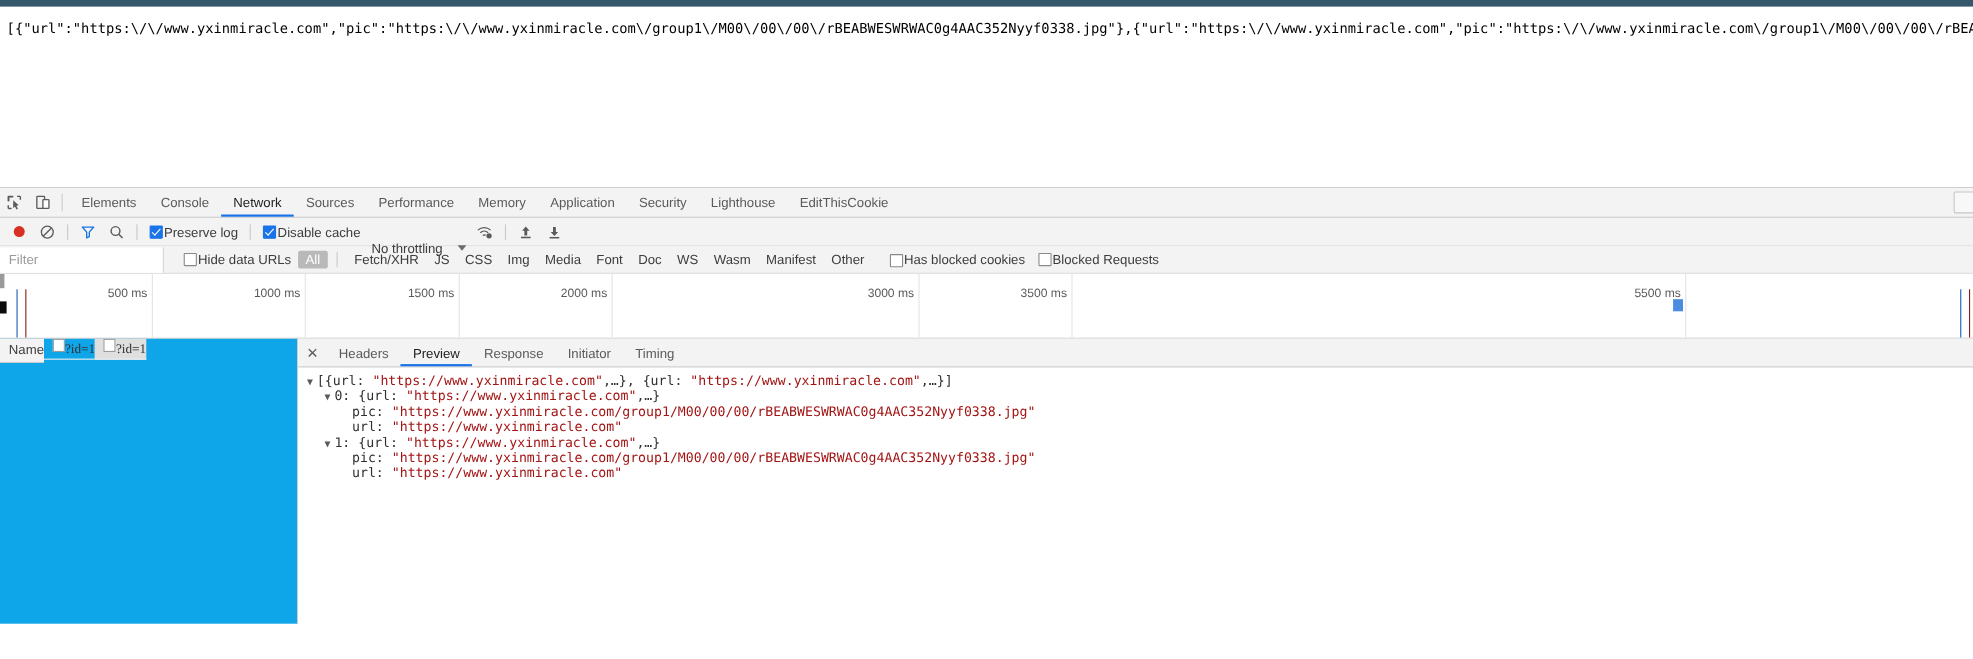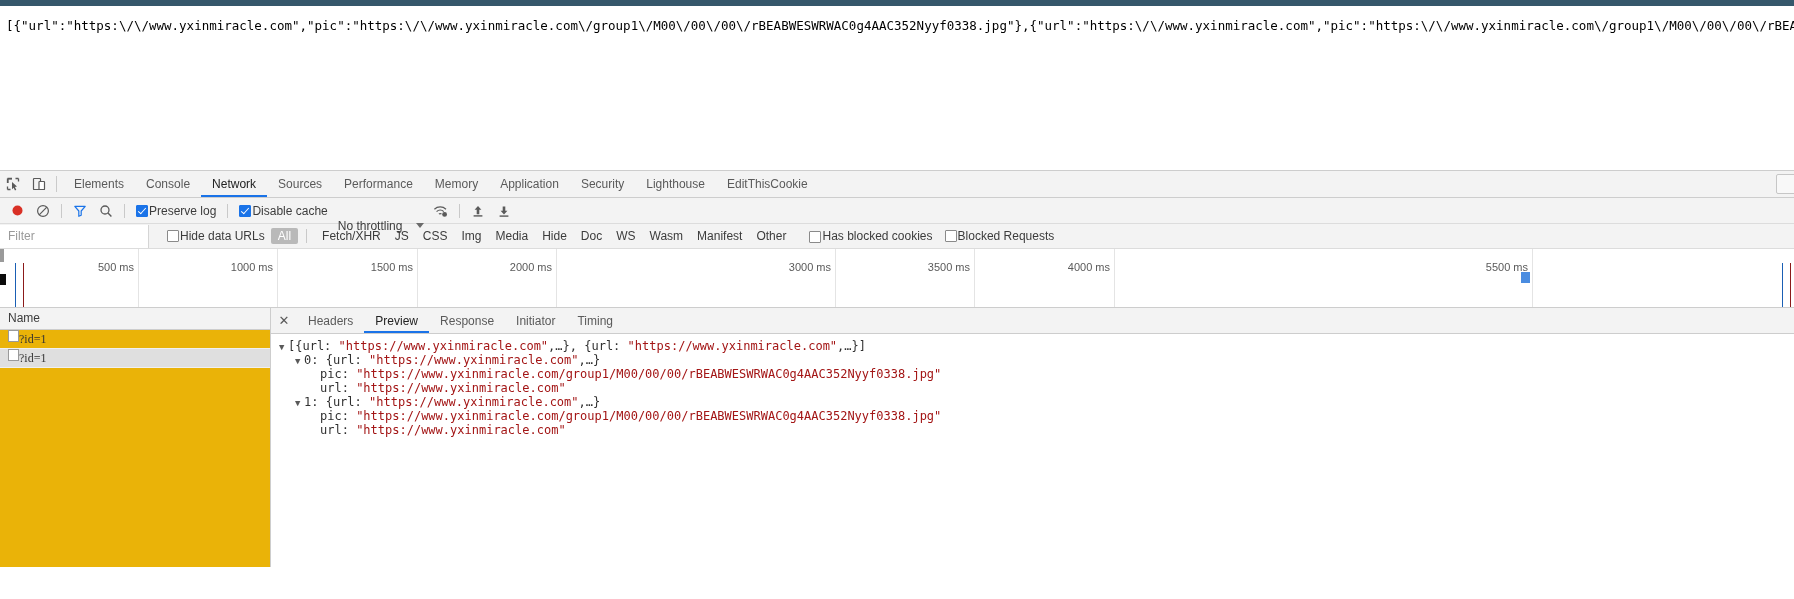--- a/index.html
+++ b/index.html
@@ -277,23 +277,22 @@
   .net-body {
     position: relative;
     height: 259px;
     display: flex;
     align-items: stretch;
   }
   .req-pane {
     width: 270px;
     flex: 0 0 auto;
     border-right: 1px solid #cdcdcd;
-    background: #eab308;
-    display: flex;
-    flex-direction: column;
+    background: #0ea5e9;
+    display: flex;
   }
   .req-head {
     height: 21px;
     line-height: 21px;
     background: #f3f3f3;
     border-bottom: 1px solid #cdcdcd;
     padding-left: 8px;
     font-size: 12px;
     color: #3c3c3c;
   }
@@ -518,21 +517,21 @@
         <span class="cbox"></span>
         <span class="tb-label">Hide data URLs</span>
       </div>
       <div class="ftype selected">All</div>
       <div class="filter-sep"></div>
       <div class="ftype">Fetch/XHR</div>
       <div class="ftype">JS</div>
       <div class="ftype">CSS</div>
       <div class="ftype">Img</div>
       <div class="ftype">Media</div>
-      <div class="ftype">Hide</div>
+      <div class="ftype">Font</div>
       <div class="ftype">Doc</div>
       <div class="ftype">WS</div>
       <div class="ftype">Wasm</div>
       <div class="ftype">Manifest</div>
       <div class="ftype">Other</div>
       <div class="tb-check" style="margin-left:10px;align-items:flex-end;">
         <span class="cbox"></span>
         <span class="tb-label">Has blocked cookies</span>
       </div>
       <div class="tb-check">
@@ -554,23 +553,20 @@
           <span>1500 ms</span>
         </div>
       <div class="ov-tick" style="left:418px;width:139px;">
           <span>2000 ms</span>
         </div>
       <div class="ov-tick" style="left:697px;width:139px;">
           <span>3000 ms</span>
         </div>
       <div class="ov-tick" style="left:836px;width:139px;">
           <span>3500 ms</span>
-        </div>
-      <div class="ov-tick" style="left:975px;width:140px;">
-          <span>4000 ms</span>
         </div>
       <div class="ov-tick" style="left:1393px;width:140px;">
           <span>5500 ms</span>
         </div>
 
       <div class="ov-marker-blk" style="left:0px;top:25px;"></div>
       <div class="ov-vline" style="left:15px;background:#1a5fb4;"></div>
       <div class="ov-vline" style="left:23px;background:#8b1a1a;"></div>
 
       <div class="ov-marker-blue" style="left:1521px;top:23px;"></div>

